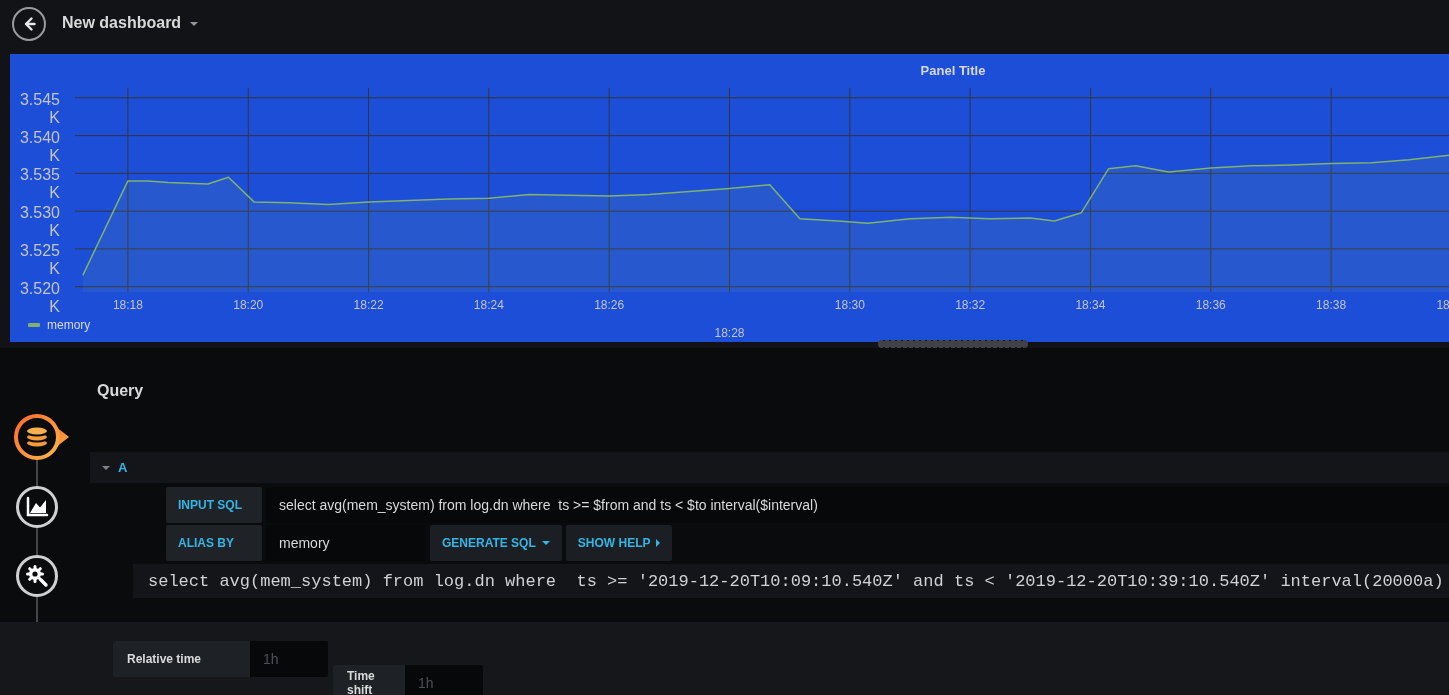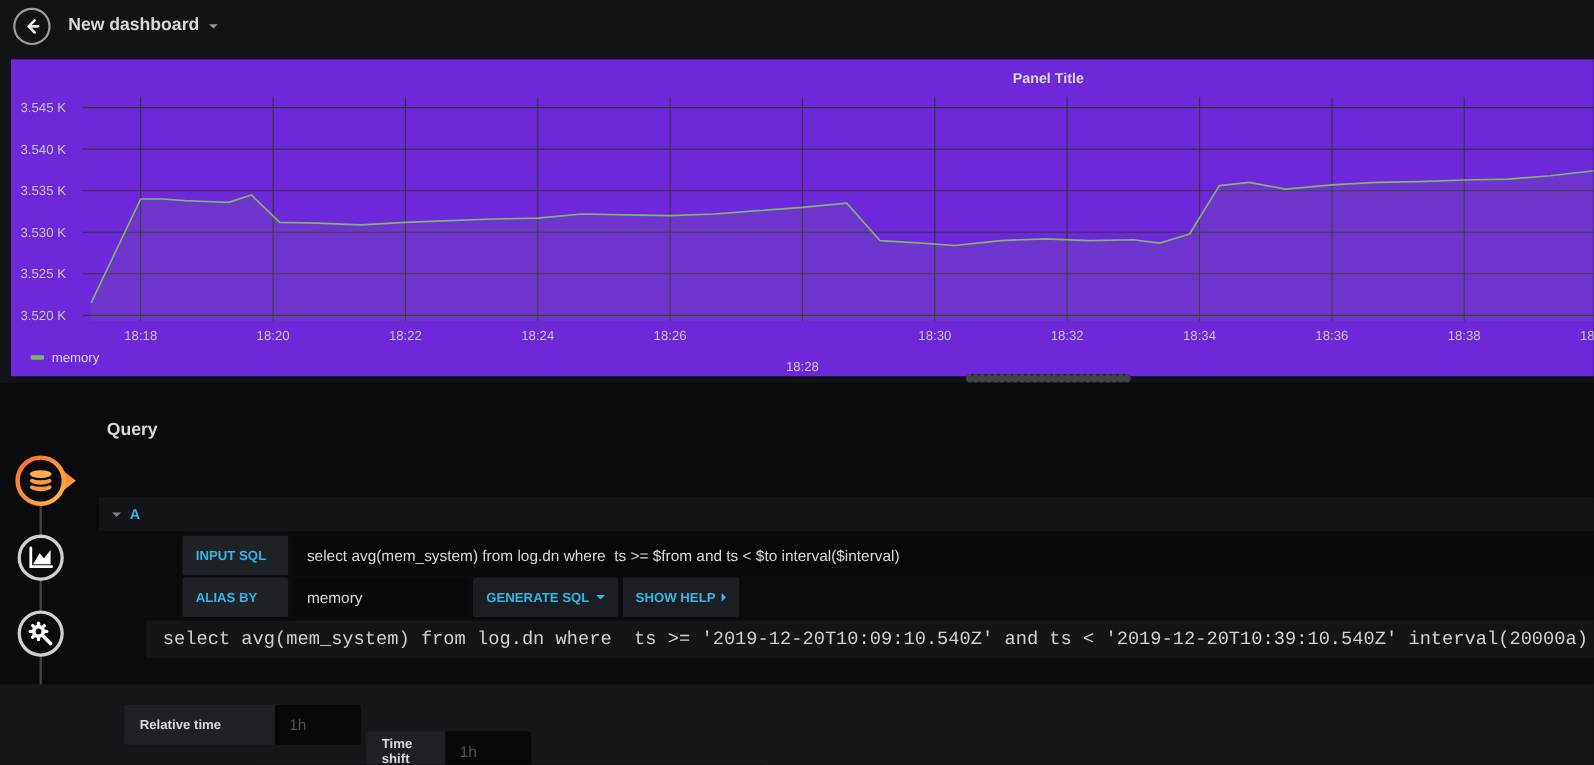--- a/index.html
+++ b/index.html
@@ -12,25 +12,25 @@
             border-radius:50%;box-sizing:border-box;display:flex;align-items:center;justify-content:center;cursor:pointer;}
   .dash-title{position:absolute;left:62px;top:14px;font-size:16px;font-weight:700;color:#d8d9da;cursor:pointer;
               display:flex;align-items:center;gap:9px;}
   .caret-down{width:0;height:0;border-left:4px solid transparent;border-right:4px solid transparent;
               border-top:4px solid currentColor;display:inline-block;}
   .caret-right{width:0;height:0;border-top:4px solid transparent;border-bottom:4px solid transparent;
                border-left:4px solid currentColor;display:inline-block;}
   .dash-title .caret-down{color:#95969a;margin-top:2px;}
 
   
-  .panel{position:absolute;left:10px;top:54px;width:1439px;height:288px;background:#6d28d9;overflow:hidden;}
+  .panel{position:absolute;left:10px;top:54px;width:1439px;height:288px;background:#1d4ed8;overflow:hidden;}
   .panel-title{position:absolute;left:943px;top:9px;transform:translateX(-50%);
                font-size:13px;font-weight:700;color:#d8d9da;white-space:nowrap;}
   #chart-svg{position:absolute;left:65px;top:34px;}
-  .y-tick{position:absolute;left:0;width:50px;text-align:right;font-size:12px;color:#c3c5c8;}
+  .y-tick{position:absolute;left:0;width:50px;text-align:right;font-size:16px;color:#c3c5c8;}
   .x-tick{position:absolute;top:244px;width:70px;margin-left:-35px;text-align:center;font-size:12px;color:#c3c5c8;}
   .legend{position:absolute;left:18px;top:264px;display:flex;align-items:center;gap:7px;cursor:pointer;}
   .legend-swatch{width:12px;height:4px;border-radius:1px;}
   .legend-label{font-size:12px;color:#d8d9da;}
 
   
   .resize-handle{position:absolute;left:878px;top:340px;width:150px;height:8px;border-radius:4px;
                  background-color:#404248;cursor:row-resize;
                  background-image:radial-gradient(circle,#17181a 1px,transparent 1.4px);
                  background-size:6px 8px;background-position:3px 4px;}

